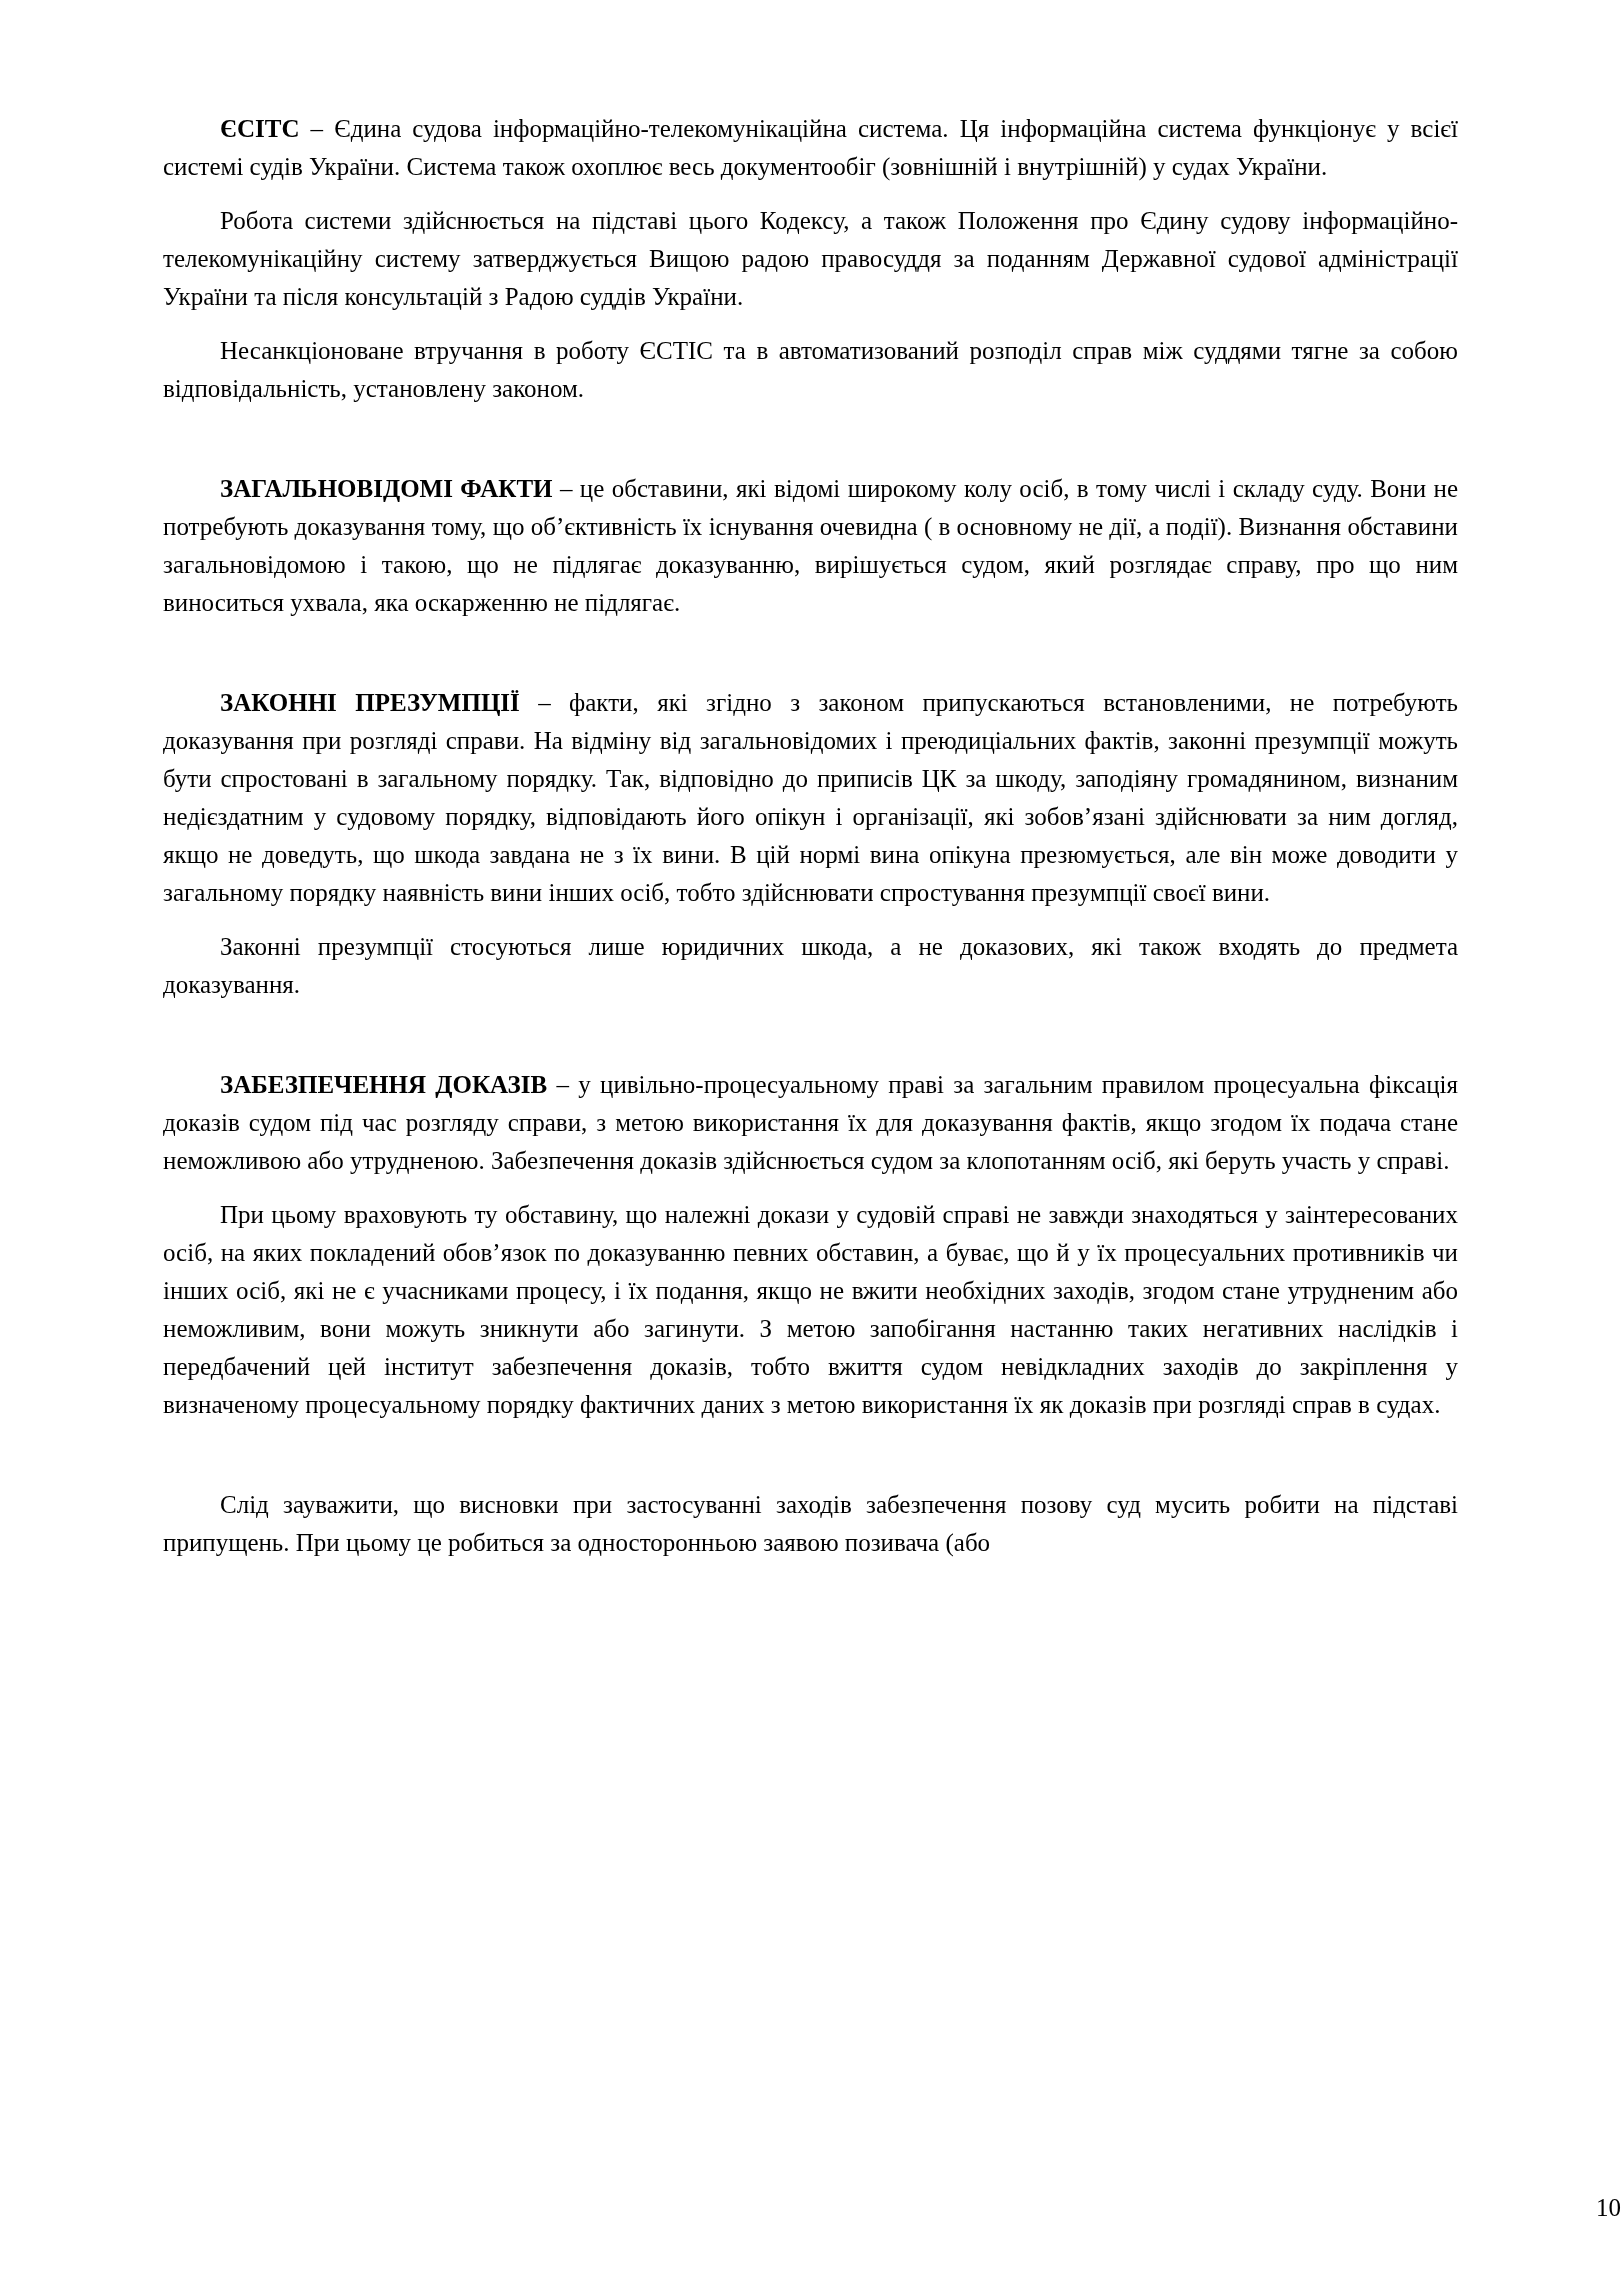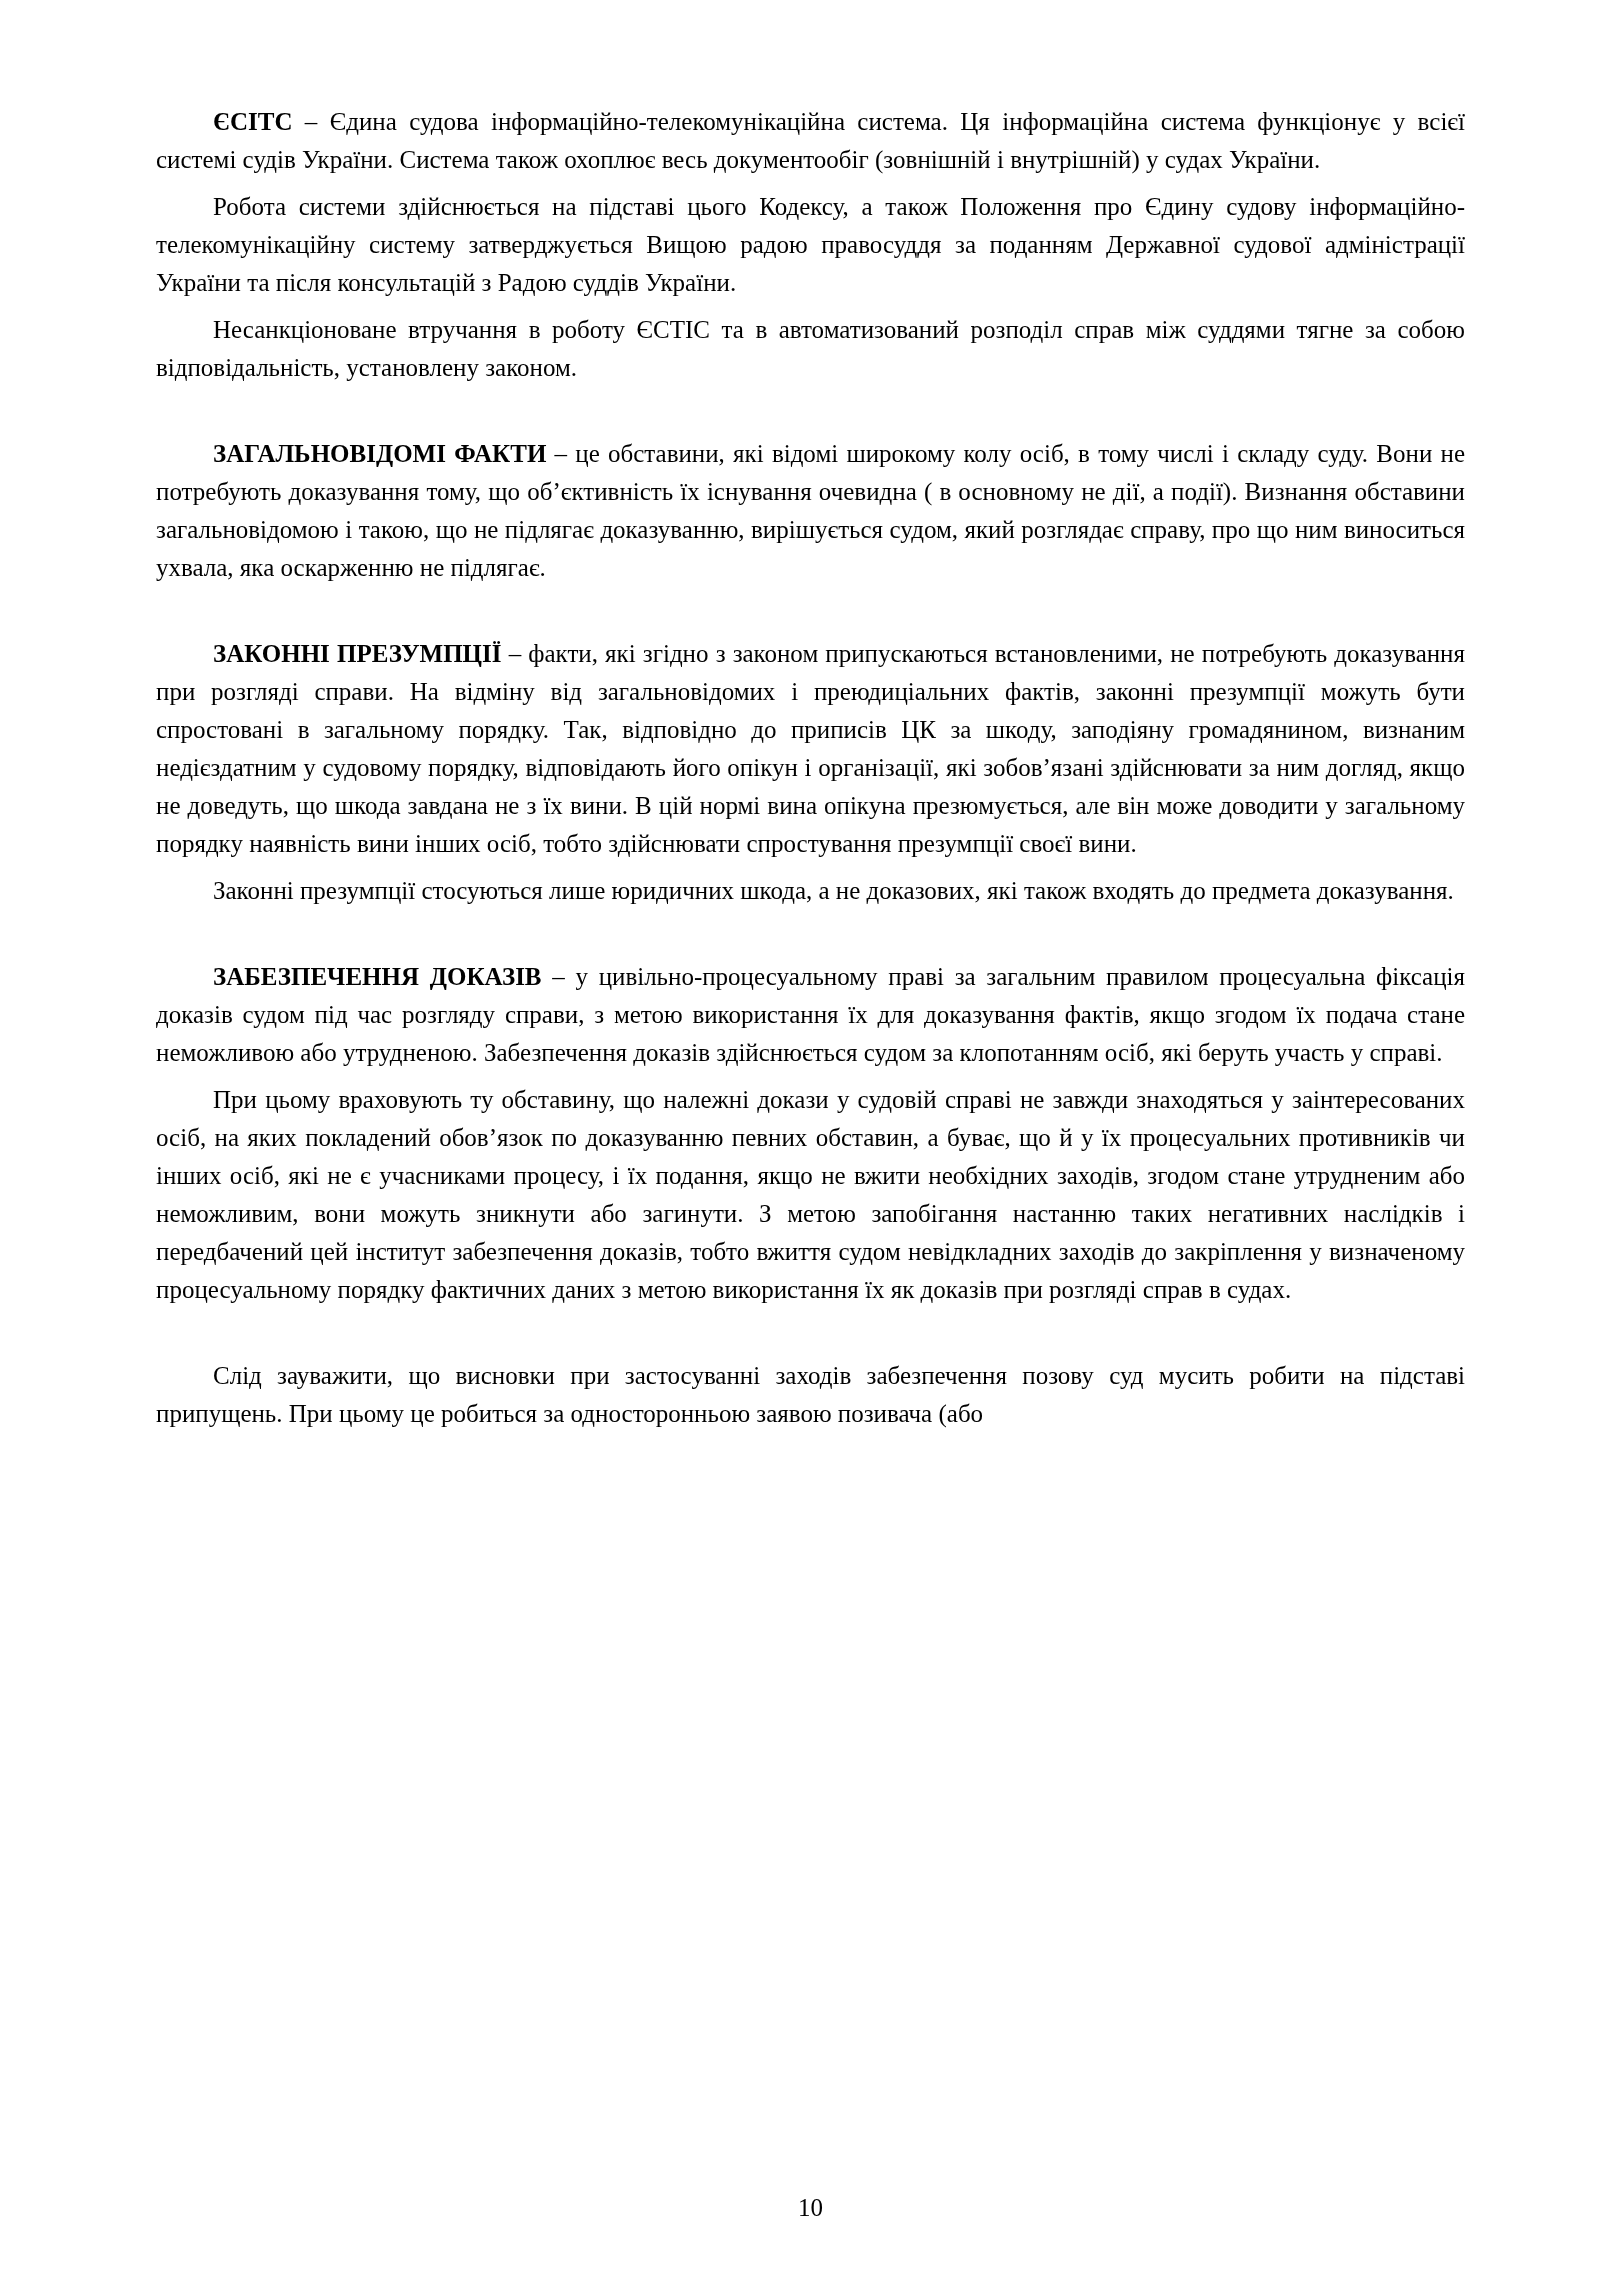--- a/index.html
+++ b/index.html
@@ -21,35 +21,35 @@
     padding: 94px 147px 59px 147px;
   }
   .doc-body {
     font-size: 25px;
     line-height: 1.52;
     text-align: justify;
     text-justify: inter-word;
     hyphens: none;
   }
   p.para {
-    margin: 9px;
+    margin: 16px;
     text-indent: 57px;
   }
   .gap {
     height: 30px;
   }
   .term {
     font-weight: bold;
   }
   .page-number {
     position: absolute;
     left: 0;
     right: 0;
     bottom: 71px;
-    text-align: center;
+    text-align: right;
     font-size: 25px;
     font-family: "Liberation Serif", "DejaVu Serif", serif;
   }
 </style>
 </head>
 <body>
 
 <div class="page">
 
   <div class="doc-body">

